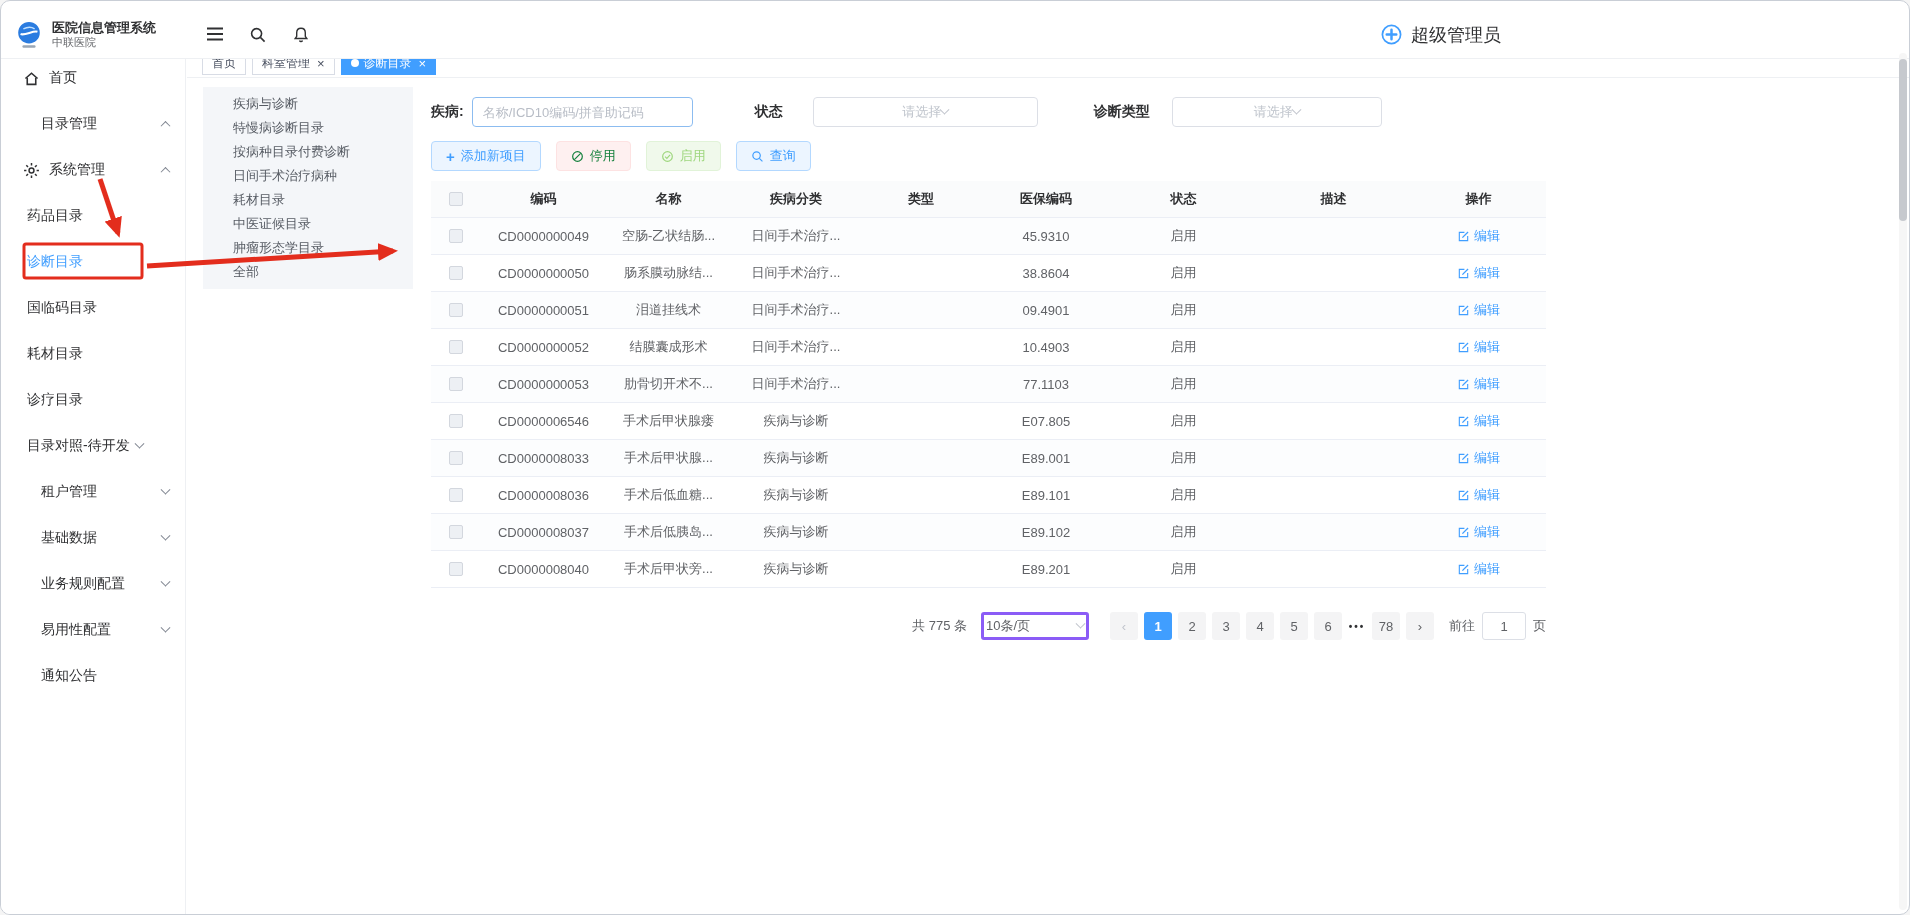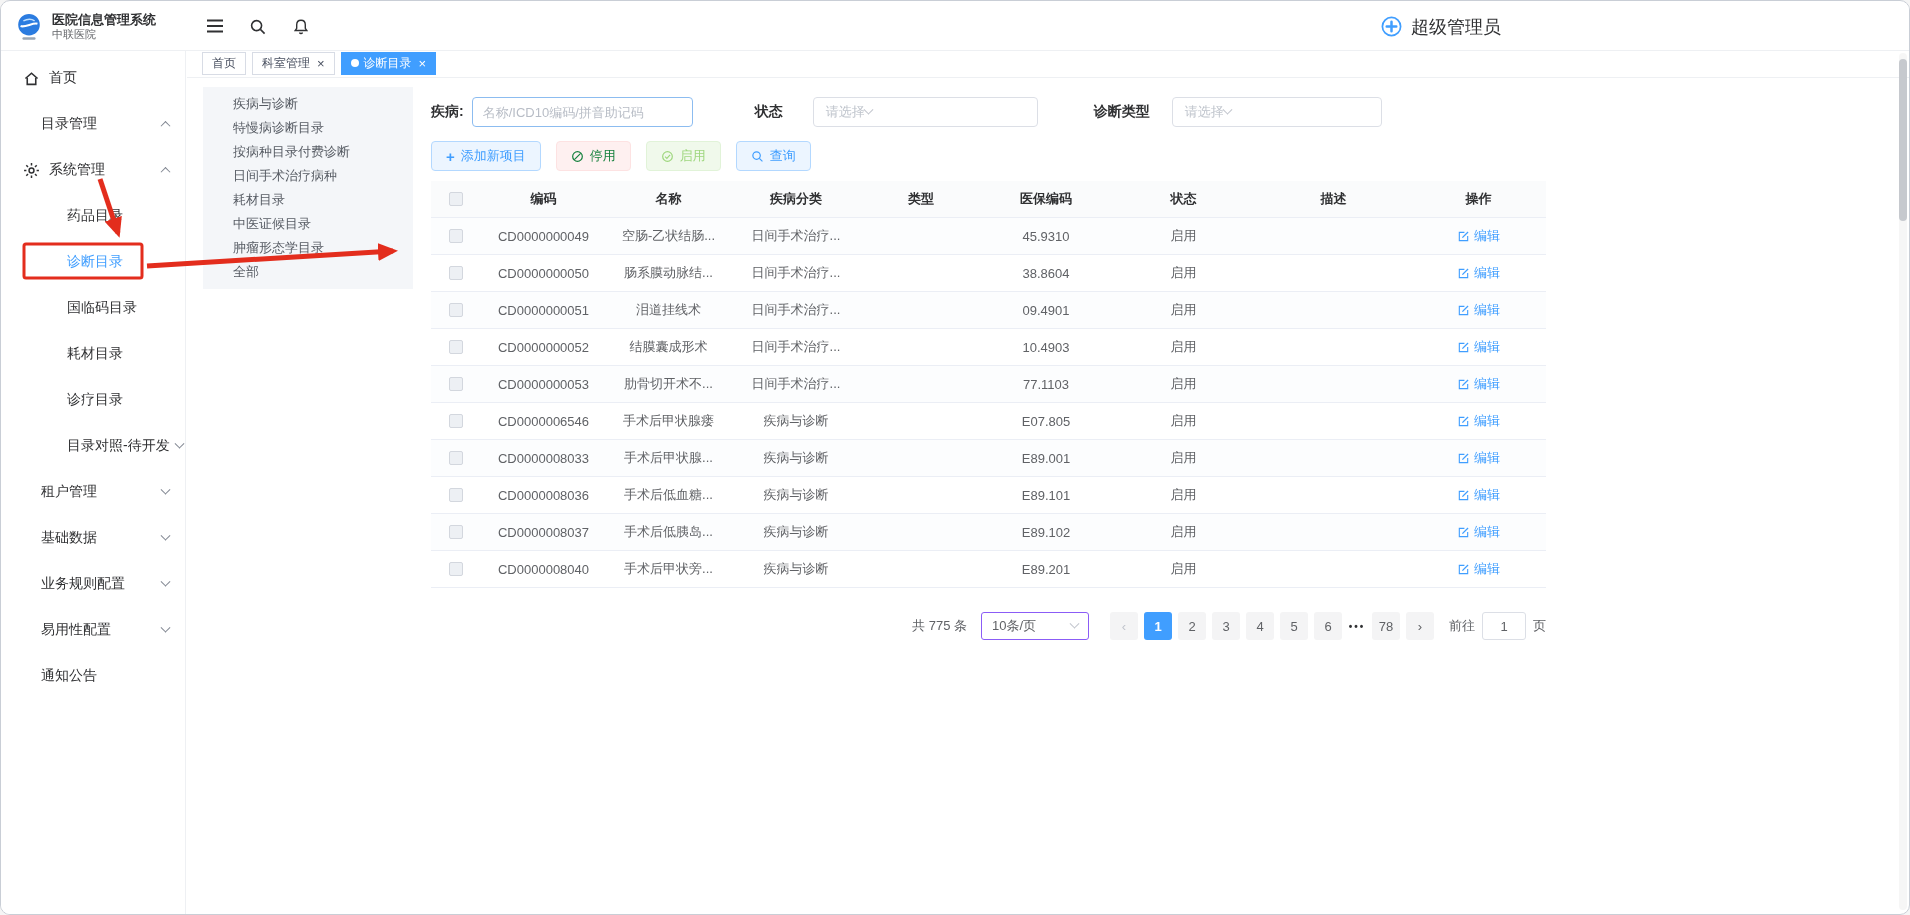--- a/index.html
+++ b/index.html
@@ -2,37 +2,37 @@
 <html><head>
 <meta charset="utf-8">
 <style>
   * { box-sizing: border-box; }
   html,body { margin:0; padding:0; width:1910px; height:915px; overflow:hidden;
     font-family:"Liberation Sans","DejaVu Sans",sans-serif; background:#f5f5f5; }
   .window { position:absolute; inset:0; background:#fff; border:1px solid #c9ced6;
     border-radius:10px; overflow:hidden; }
 
   
-  .header { position:absolute; top:2px; left:0; right:0; height:48px; background:#fff;
+  .header { position:absolute; top:10px; left:0; right:0; height:48px; background:#fff;
     border-bottom:1px solid #eef0f3; display:flex; align-items:center; z-index:5; }
   .brand { width:185px; flex:0 0 185px; display:flex; align-items:center; gap:8px; padding-left:13px; }
   .brand-title { font-size:13px; font-weight:bold; color:#303133; line-height:16px; }
   .brand-org { font-size:11px; color:#606266; line-height:13px; }
   .hdr-icons { display:flex; align-items:center; gap:25px; margin-left:20px; }
   .hdr-icon { display:inline-flex; width:18px; height:18px; cursor:pointer; }
   .hdr-right { margin-left:auto; margin-right:408px; display:flex; align-items:center; gap:8px;
     font-size:18px; color:#303133; cursor:pointer; }
 
   
   .sidebar { position:absolute; top:48px; left:0; bottom:0; width:185px; background:#fff;
     border-right:1px solid #eef0f3; padding-top:6px; z-index:4; }
   .side-item { display:flex; align-items:center; height:46px; font-size:14px; color:#303133;
     padding:0 16px 0 22px; cursor:pointer; white-space:nowrap; }
   .side-item.l2 { padding-left:40px; }
-  .side-item.l3 { padding-left:66px; }
+  .side-item.l3 { padding-left:26px; }
   .side-item.active { color:#409eff; }
   .s-icon { width:17px; height:17px; margin-right:9px; display:inline-flex; flex:0 0 17px; }
   .chev { width:7px; height:7px; margin-left:auto; flex:0 0 7px;
     border-right:1.5px solid #808691; border-bottom:1.5px solid #808691; }
   .chev.up { transform:rotate(-135deg) translate(-1px,-1px); }
   .chev.down { transform:rotate(45deg) translate(-2px,-2px); }
   .chev.inline { margin-left:6px; }
 
   
   .tabbar { position:absolute; left:186px; top:48px; right:0; height:29px; background:#fff;
@@ -51,21 +51,21 @@
     cursor:pointer; white-space:nowrap; }
 
   
   .main { position:absolute; left:430px; top:96px; width:1115px; z-index:2; }
   .filter-row { display:flex; align-items:center; height:30px; margin-bottom:14px; font-size:14px; }
   .f-label { font-weight:bold; color:#303133; white-space:nowrap; }
   .disease-input { width:221px; height:30px; margin-left:8px; border:1px solid #8cbcf0; border-radius:4px;
     padding:0 10px; font-size:13px; color:#303133; outline:none; font-family:inherit; }
   .disease-input::placeholder { color:#b8bdc6; }
   .select { height:30px; border:1px solid #dcdfe6; border-radius:4px; background:#fff; display:flex;
-    align-items:center; justify-content:flex-start; padding:0 12px; cursor:pointer; }
+    align-items:center; justify-content:center; padding:0 12px; cursor:pointer; }
   .select .ph { font-size:13px; color:#bfc4cc; }
   .sel-chev { width:7px; height:7px; border-right:1.4px solid #c0c4cc; border-bottom:1.4px solid #c0c4cc;
     transform:rotate(45deg) translate(-2px,-2px); }
   .sel-status { width:225px; margin-left:30px; }
   .sel-type { width:210px; margin-left:22px; }
   .ml-status { margin-left:62px; }
   .ml-type { margin-left:56px; }
 
   .btn-row { display:flex; align-items:center; gap:15px; margin-bottom:10px; }
   .btn { height:30px; padding:0 14px; border-radius:4px; font-size:13px; display:inline-flex;
@@ -86,22 +86,22 @@
     align-items:center; justify-content:center; height:100%; }
   .t-head .t-cell { color:#303133; }
   .checkbox { width:14px; height:14px; border:1px solid #d3d7de; border-radius:2px; background:#edf0f4;
     display:inline-block; cursor:pointer; }
   .edit-link { color:#409eff; display:inline-flex; align-items:center; gap:4px; cursor:pointer; }
 
   
   .pager { width:1115px; display:flex; align-items:center; justify-content:flex-end; margin-top:24px;
     font-size:13px; color:#606266; }
   .pg-total { margin-right:14px; color:#606266; }
-  .pg-size { width:108px; height:28px; border:1px solid #8b5cf6; border-radius:3px; display:flex;
-    align-items:center; justify-content:space-between; padding:0 10px; cursor:pointer; margin-right:18px;
+  .pg-size { width:108px; height:28px; border:3px solid #8b5cf6; border-radius:3px; display:flex;
+    align-items:center; justify-content:space-between; padding:0 2px; cursor:pointer; margin-right:18px;
     color:#606266; background:#fff; }
   .pg-btn { min-width:28px; height:28px; margin:0 3px; border:none; border-radius:3px; background:#f4f4f5;
     color:#606266; font-size:13px; cursor:pointer; font-family:inherit; }
   .pg-btn.active { background:#409eff; color:#fff; font-weight:bold; }
   .pg-btn.disabled { color:#c0c4cc; cursor:default; }
   .pg-ellipsis { min-width:24px; text-align:center; letter-spacing:2px; font-size:10px; font-weight:bold;
     color:#303133; cursor:pointer; }
   .pg-goto-label { margin-left:12px; }
   .pg-goto-input { width:44px; height:28px; margin:0 7px; border:1px solid #dcdfe6; border-radius:3px;
     text-align:center; font-size:13px; color:#606266; outline:none; font-family:inherit; }

